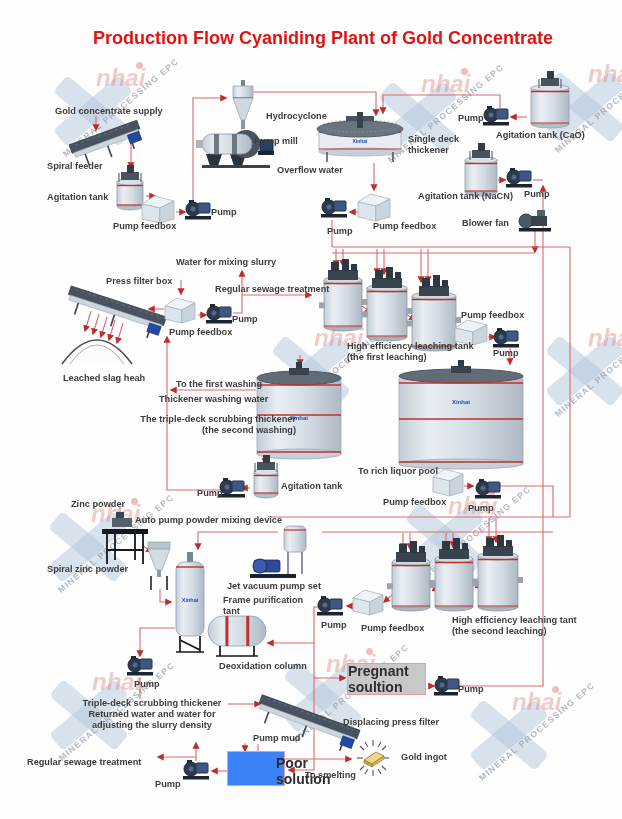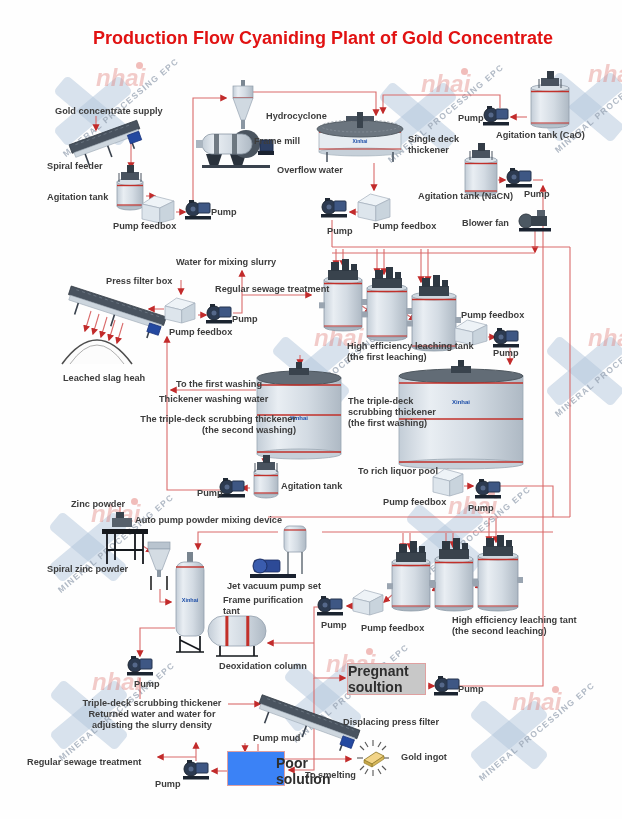--- a/index.html
+++ b/index.html
@@ -573,21 +573,21 @@
         <rect x="1" y="16" width="26" height="3.5" fill="#1b2430"></rect>
         <rect x="5" y="0" width="5" height="8" fill="#222b36"></rect>
         <circle cx="9" cy="9" r="7" fill="#2c3a50" stroke="#1b2430"></circle>
         <circle cx="9" cy="9" r="2.5" fill="#55688a"></circle>
         <rect x="14" y="3" width="12" height="10" rx="1" fill="#3e5784" stroke="#25344f"></rect>
       </g>
     </svg>
   <div id="label-layer">
       <span class="lbl" style="left: 55px; top: 106px; color: rgb(61, 61, 61);">Gold concentrate supply</span>
       <span class="lbl" style="left: 254px; top: 111px; color: rgb(61, 61, 61); margin-left: 12px;">Hydrocyclone</span>
-      <span class="lbl" style="left: 254px; top: 136px; color: rgb(61, 61, 61);">Frame mill</span>
+      <span class="lbl" style="left: 254px; top: 136px; color: rgb(61, 61, 61);">Pump mill</span>
       <span class="lbl" style="left: 47px; top: 161px; color: rgb(61, 61, 61);">Spiral feeder</span>
       <span class="lbl" style="left: 277px; top: 165px; color: rgb(61, 61, 61);">Overflow water</span>
       <span class="lbl" style="left: 408px; top: 134px; color: rgb(61, 61, 61);">Single deck
 thickener</span>
       <span class="lbl" style="left: 458px; top: 113px; color: rgb(61, 61, 61);">Pump</span>
       <span class="lbl" style="left: 496px; top: 130px; color: rgb(61, 61, 61);">Agitation tank (CaO)</span>
       <span class="lbl" style="left: 47px; top: 192px; color: rgb(61, 61, 61);">Agitation tank</span>
       <span class="lbl" style="left: 113px; top: 221px; color: rgb(61, 61, 61);">Pump feedbox</span>
       <span class="lbl" style="left: 211px; top: 207px; color: rgb(61, 61, 61);">Pump</span>
       <span class="lbl" style="left: 418px; top: 191px; color: rgb(61, 61, 61);">Agitation tank (NaCN)</span>
@@ -602,23 +602,20 @@
       <span class="lbl" style="left: 232px; top: 314px; color: rgb(61, 61, 61);">Pump</span>
       <span class="lbl" style="left: 63px; top: 373px; color: rgb(61, 61, 61);">Leached slag heah</span>
       <span class="lbl" style="left: 347px; top: 341px; color: rgb(61, 61, 61);">High efficiency leaching tank
 (the first leaching)</span>
       <span class="lbl" style="left: 461px; top: 310px; color: rgb(61, 61, 61);">Pump feedbox</span>
       <span class="lbl" style="left: 493px; top: 348px; color: rgb(61, 61, 61);">Pump</span>
       <span class="lbl" style="left: 176px; top: 379px; color: rgb(61, 61, 61);">To the first washing</span>
       <span class="lbl" style="left: 159px; top: 394px; color: rgb(61, 61, 61);">Thickener washing water</span>
       <span class="lbl" style="left: 114px; top: 414px; color: rgb(61, 61, 61); width: 182px; text-align: right;">The triple-deck scrubbing thickener
 (the second washing)</span>
-      <span class="lbl" style="left: 348px; top: 396px; color: rgb(61, 61, 61);">The triple-deck
-scrubbing thickener
-(the first washing)</span>
       <span class="lbl" style="left: 358px; top: 466px; color: rgb(61, 61, 61);">To rich liquor pool</span>
       <span class="lbl" style="left: 281px; top: 481px; color: rgb(61, 61, 61);">Agitation tank</span>
       <span class="lbl" style="left: 197px; top: 488px; color: rgb(61, 61, 61);">Pump</span>
       <span class="lbl" style="left: 383px; top: 497px; color: rgb(61, 61, 61);">Pump feedbox</span>
       <span class="lbl" style="left: 468px; top: 503px; color: rgb(61, 61, 61);">Pump</span>
       <span class="lbl" style="left: 71px; top: 499px; color: rgb(61, 61, 61);">Zinc powder</span>
       <span class="lbl" style="left: 135px; top: 515px; color: rgb(61, 61, 61);">Auto pump powder mixing device</span>
       <span class="lbl" style="left: 47px; top: 564px; color: rgb(61, 61, 61);">Spiral zinc powder</span>
       <span class="lbl" style="left: 227px; top: 581px; color: rgb(61, 61, 61);">Jet vacuum pump set</span>
       <span class="lbl" style="left: 223px; top: 595px; color: rgb(61, 61, 61);">Frame purification

